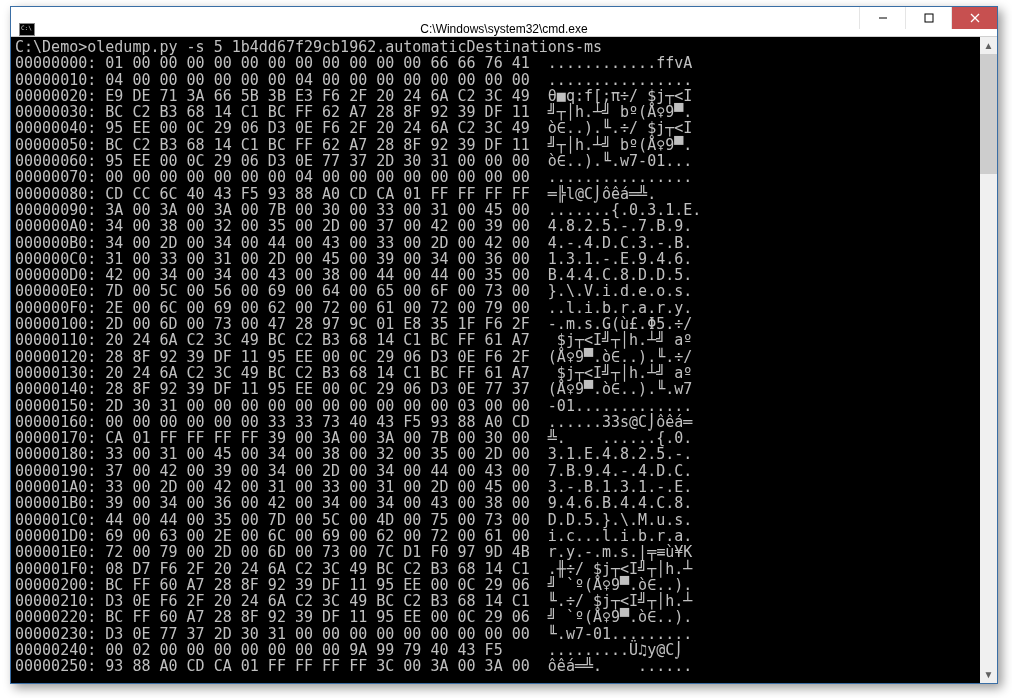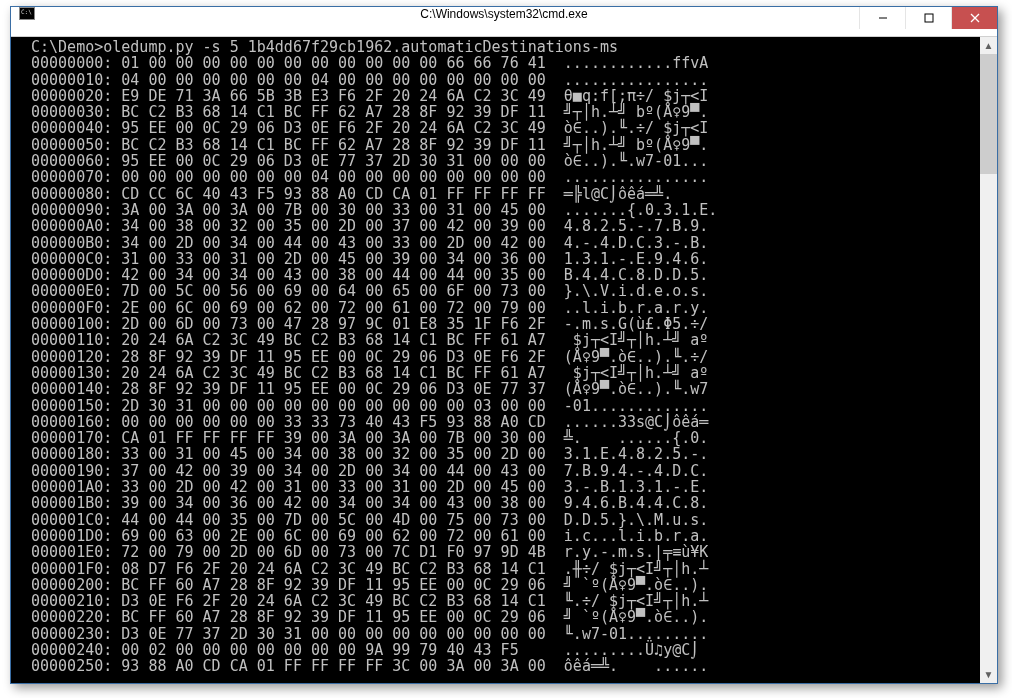--- a/index.html
+++ b/index.html
@@ -22,21 +22,21 @@
     border: 1px solid #3a6ea5;
     background: #000;
     display: flex;
     flex-direction: column;
   }
   .titlebar {
     height: 30px;
     background: #fff;
     border-bottom: 1px solid #d0d0d0;
     display: flex;
-    align-items: flex-start;
+    align-items: flex-end;
     position: relative;
   }
   .cmd-icon {
     width: 16px;
     height: 13px;
     margin-left: 8px;
     background: #000;
     border: 1px solid #888;
     position: relative;
   }
@@ -72,21 +72,20 @@
     border-left: 1px solid #e5e5e5;
     cursor: default;
   }
   .win-btn.close { background: #c75050; }
   .win-btn svg { display:block; }
   .client {
     flex: 1;
     background: #000;
     position: relative;
     display: flex;
-    padding-left: 16px;
   }
   .console {
     flex: 1;
     color: #c0c0c0;
     font-family: "Consolas", "Lucida Console", monospace;
     font-size: 15px;
     line-height: 16.3px;
     letter-spacing: 0px;
     white-space: pre;
     padding: 2px 4px;

